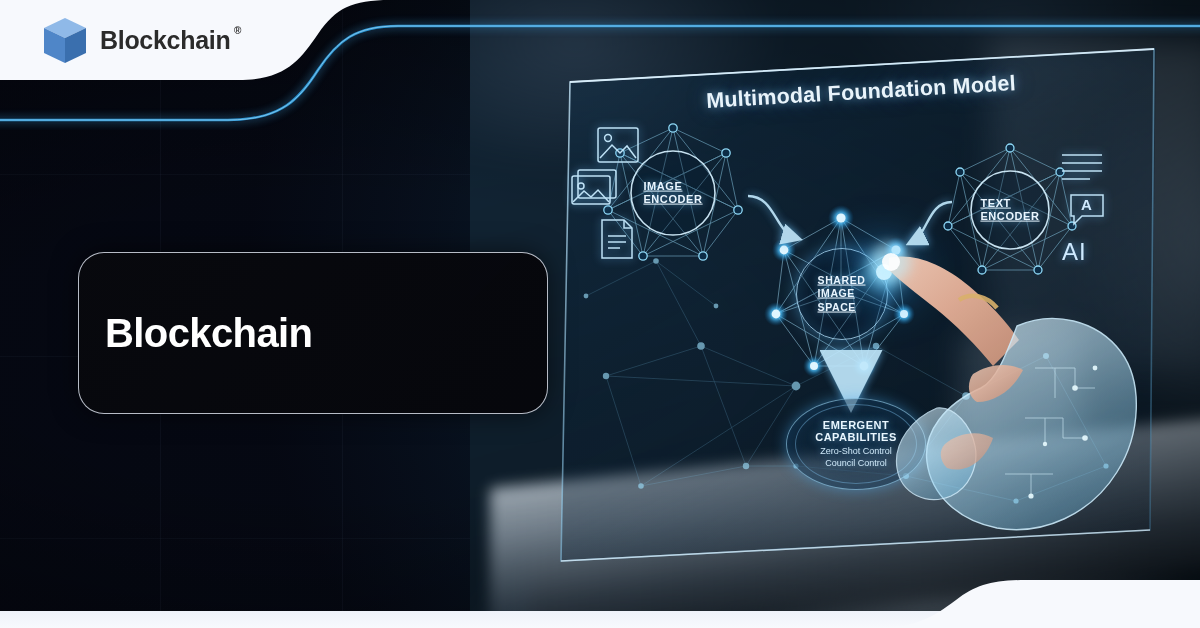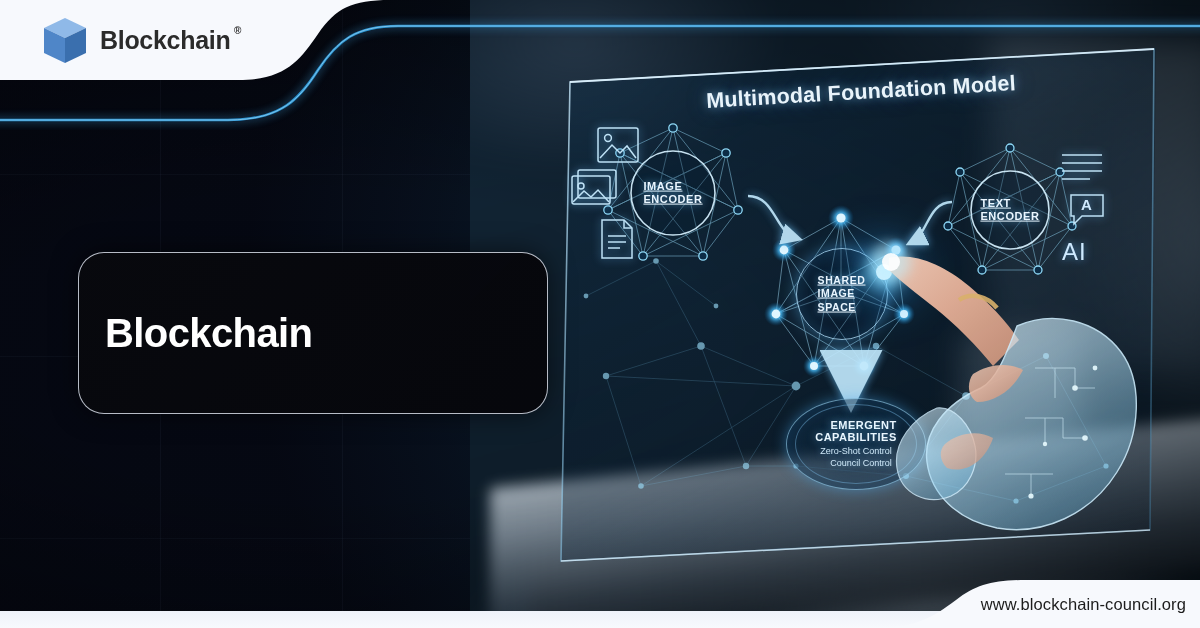--- a/index.html
+++ b/index.html
@@ -93,21 +93,21 @@
     box-shadow:0 0 8px 3px rgba(90,200,255,.85), 0 0 18px 7px rgba(40,150,235,.45); }
 
   
   #emergent { position:absolute; left:786px; top:398px; width:140px; height:92px; }
   .emg-ellipse { position:absolute; inset:0; border-radius:50%;
     border:1.4px solid rgba(150,215,250,.62);
     box-shadow:0 0 14px rgba(70,170,240,.45), inset 0 0 22px rgba(30,90,140,.45);
     background:radial-gradient(ellipse at 50% 50%, rgba(18,50,78,.62), rgba(10,28,45,.30)); }
   .emg-ellipse.r2 { inset:6px 9px; border-color:rgba(130,200,245,.40); box-shadow:none; background:none; }
   .emg-txt { position:absolute; inset:0; display:flex; flex-direction:column;
-    align-items:center; justify-content:center; text-align:right; }
+    align-items:center; justify-content:center; text-align:center; }
   .emg-h { color:#eaf7ff; font-size:11px; font-weight:700; letter-spacing:.5px; line-height:1.15;
     text-shadow:0 0 8px rgba(120,200,255,.7); }
   .emg-s { color:#cfe8f8; font-size:9px; line-height:1.3; margin-top:2px;
     text-shadow:0 0 6px rgba(110,185,245,.6); }
 
   
   .ico { position:absolute; stroke:#bfe2f6; fill:none; stroke-width:1.5;
     filter:drop-shadow(0 0 4px rgba(110,190,245,.75)); }
   .ai-text { position:absolute; color:#cfeaff; font-size:24px; letter-spacing:1px;
     text-shadow:0 0 8px rgba(110,190,250,.75); }
@@ -438,16 +438,15 @@
 
   <div id="title-card">
     <div class="title-line">Blockchain</div>
   </div>
 
   <div id="bottom-strip"></div>
   <div id="url-shape">
     <svg width="330" height="72" viewBox="0 0 330 72">
       <path d="M330,72 H0 C46,72 62,62 86,44 C106,29 122,24 156,24 H330 Z" fill="#f7f9fd"></path>
     </svg>
-    <div class="url-txt">www.blockchain-council.org</div>
   </div>
 
 </div>
 
 </body></html>

